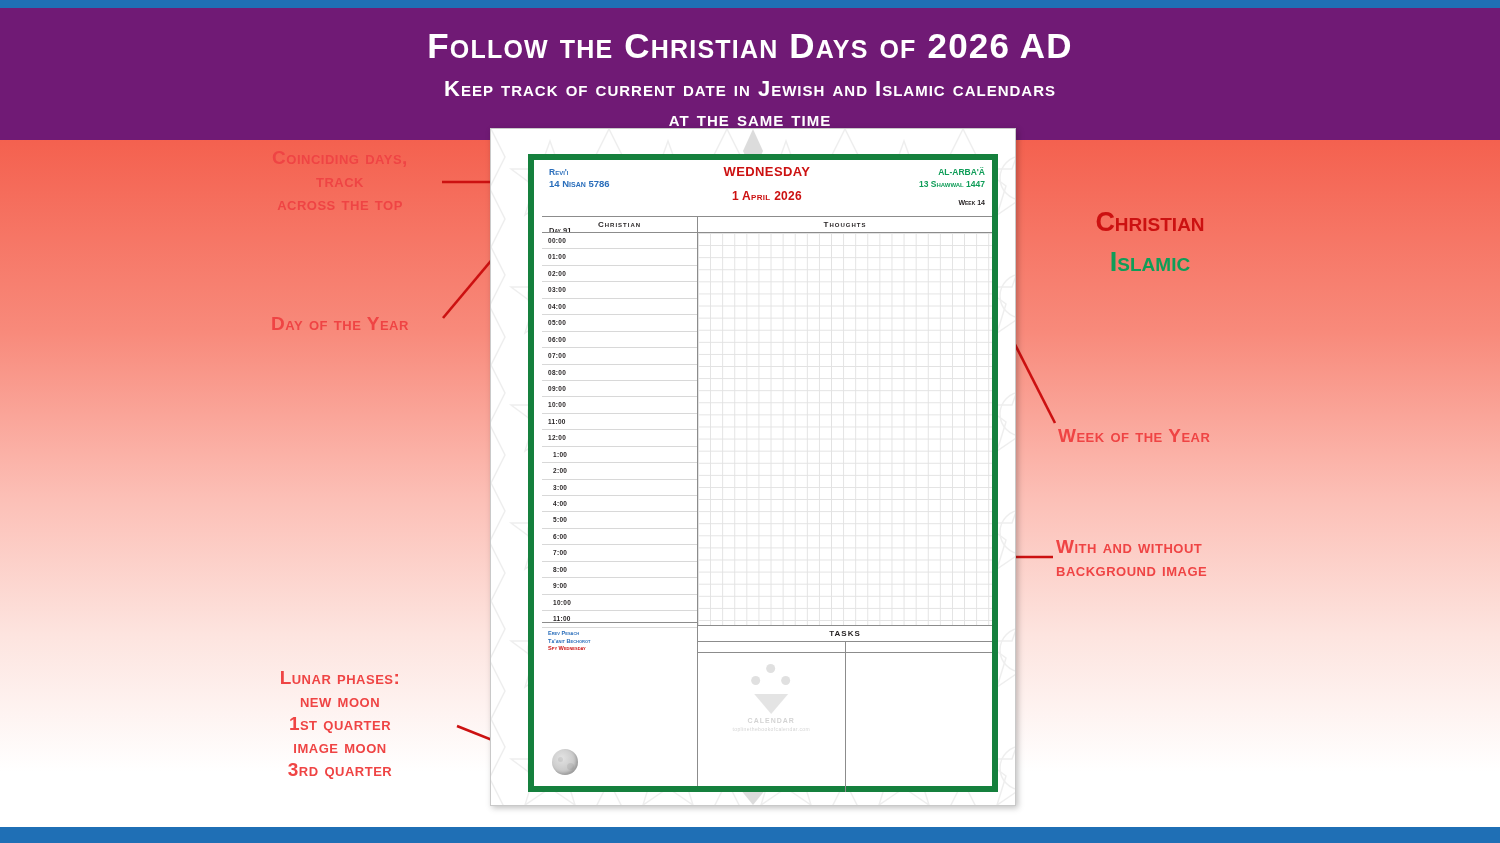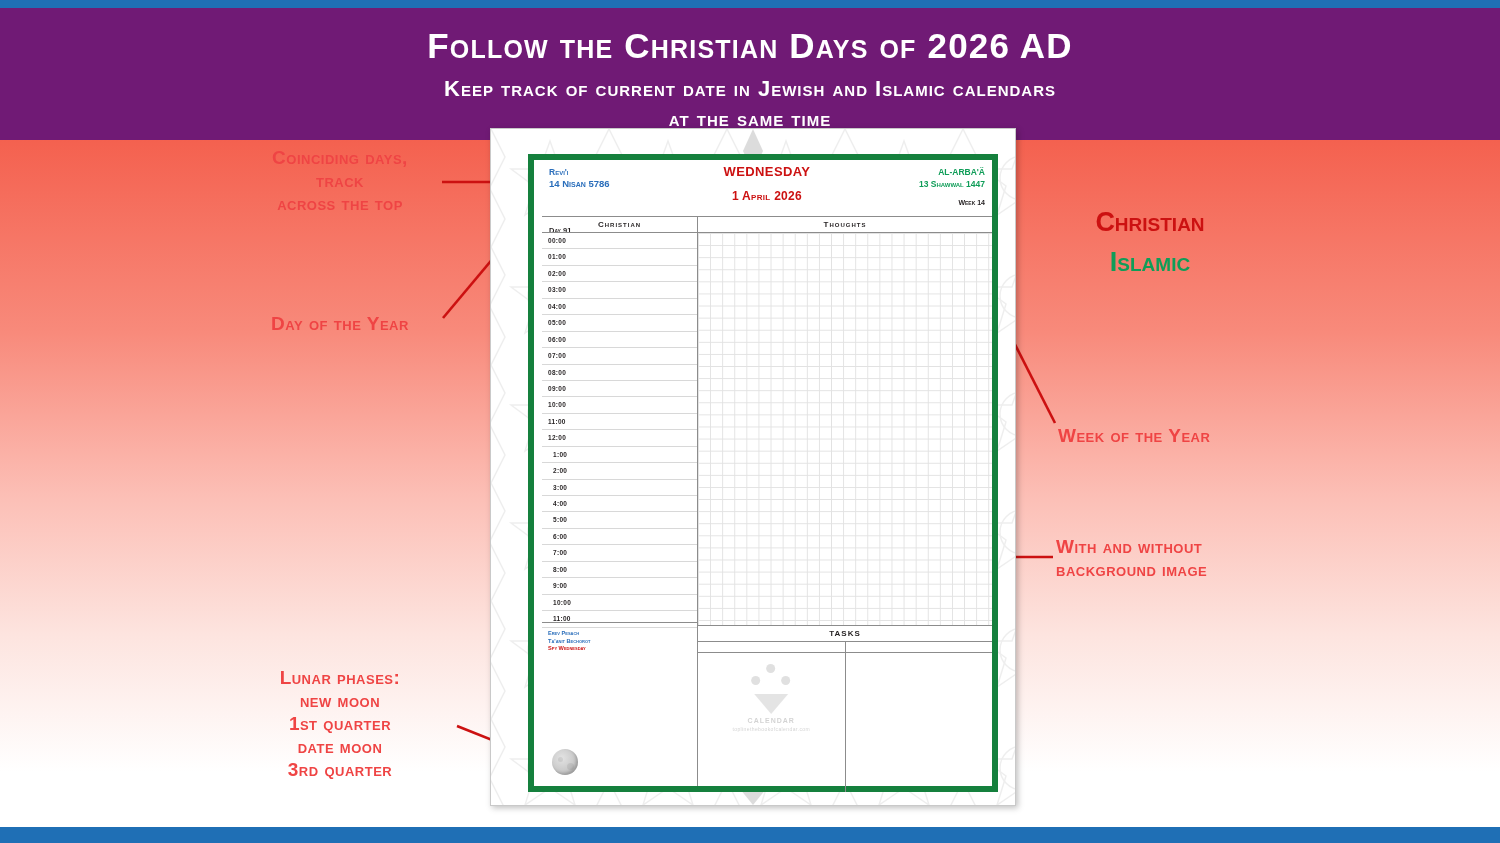--- a/index.html
+++ b/index.html
@@ -158,21 +158,21 @@
   </div>
 
   <div class="ann left" style="left:210px;top:312px;width:260px;">
     <div>Day of the Year</div>
   </div>
 
   <div class="ann left" style="left:210px;top:666px;width:260px;">
     <div>Lunar phases:</div>
     <div>new moon</div>
     <div>1st quarter</div>
-    <div>date moon</div>
+    <div>image moon</div>
     <div>3rd quarter</div>
   </div>
 
   <div class="colorcode">
     <div class="cc-c">Christian</div>
     <div class="cc-i">Islamic</div>
   </div>
 
   <div class="ann right" style="left:1058px;top:424px;width:300px;">
     <div>Week of the Year</div>

